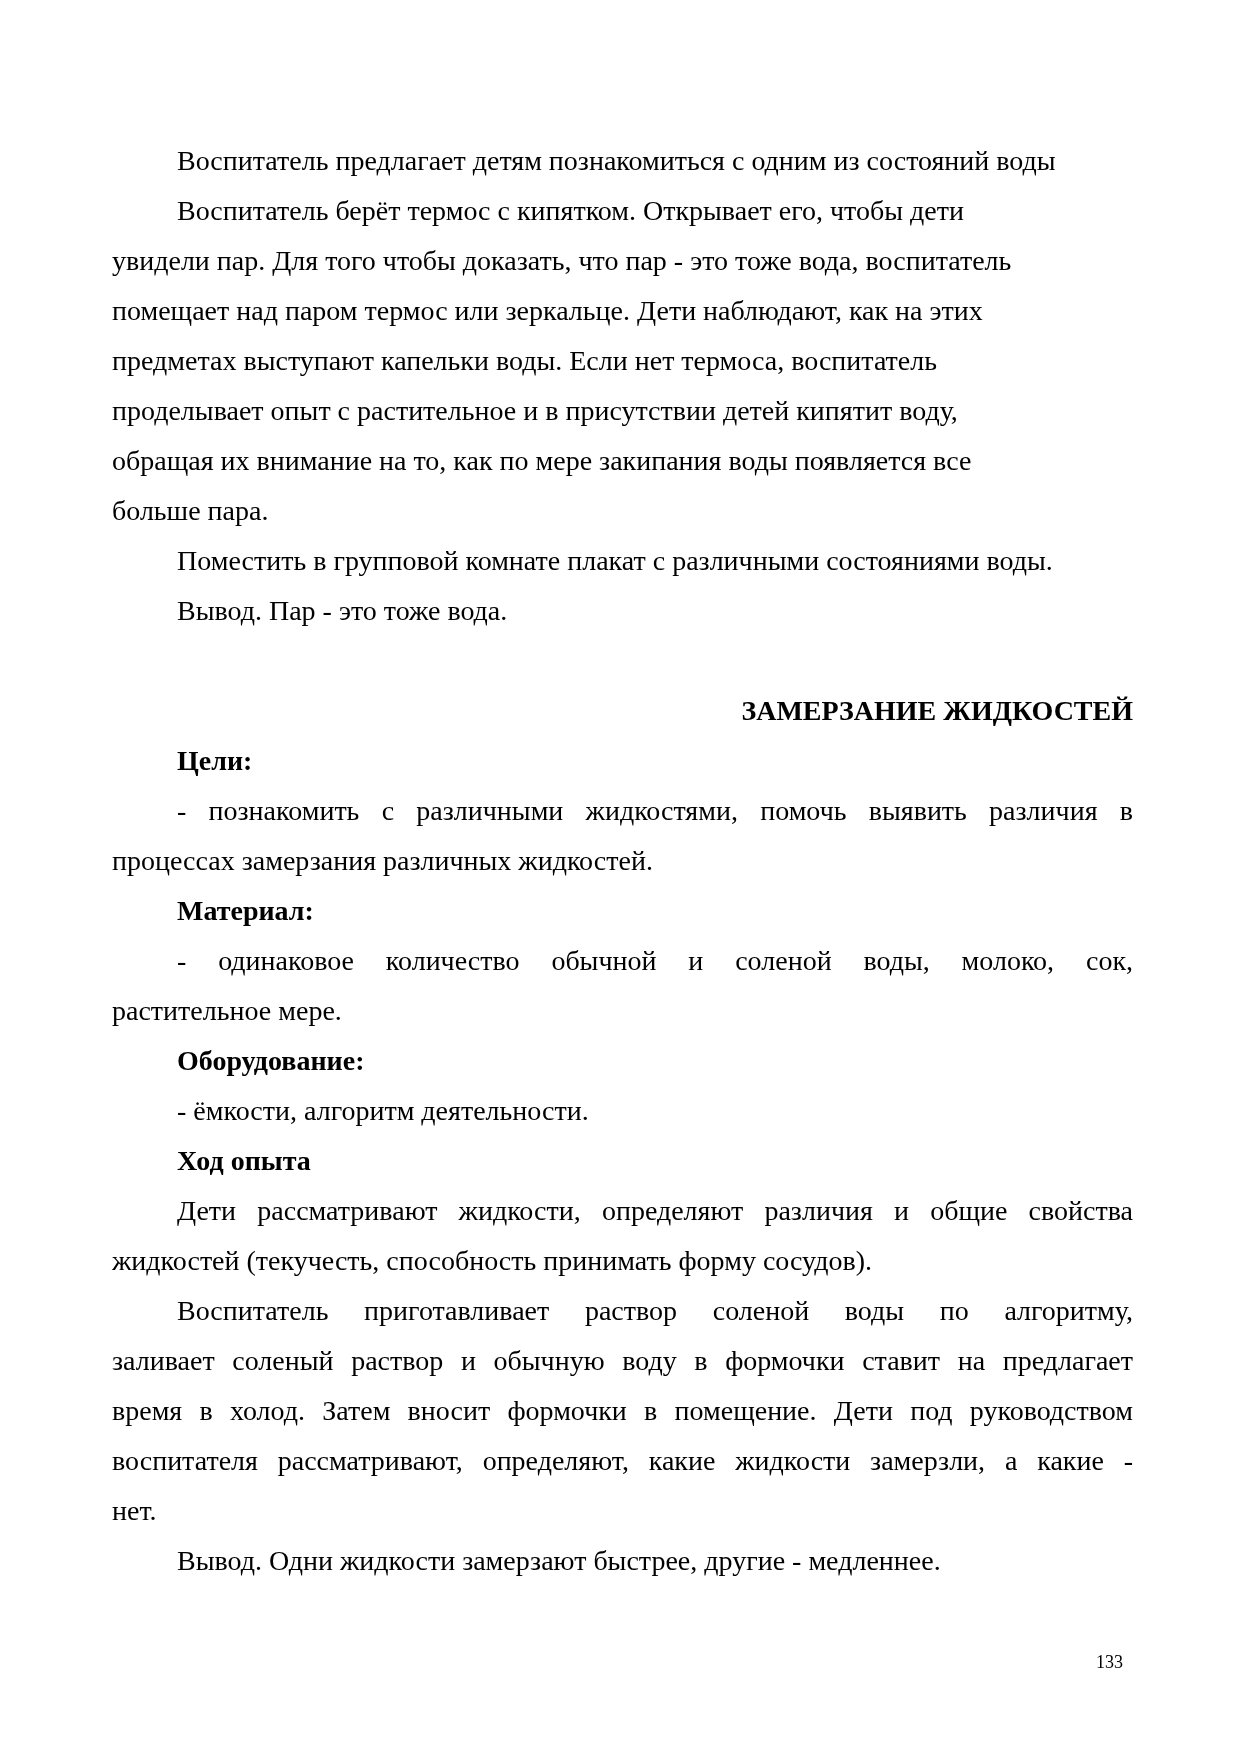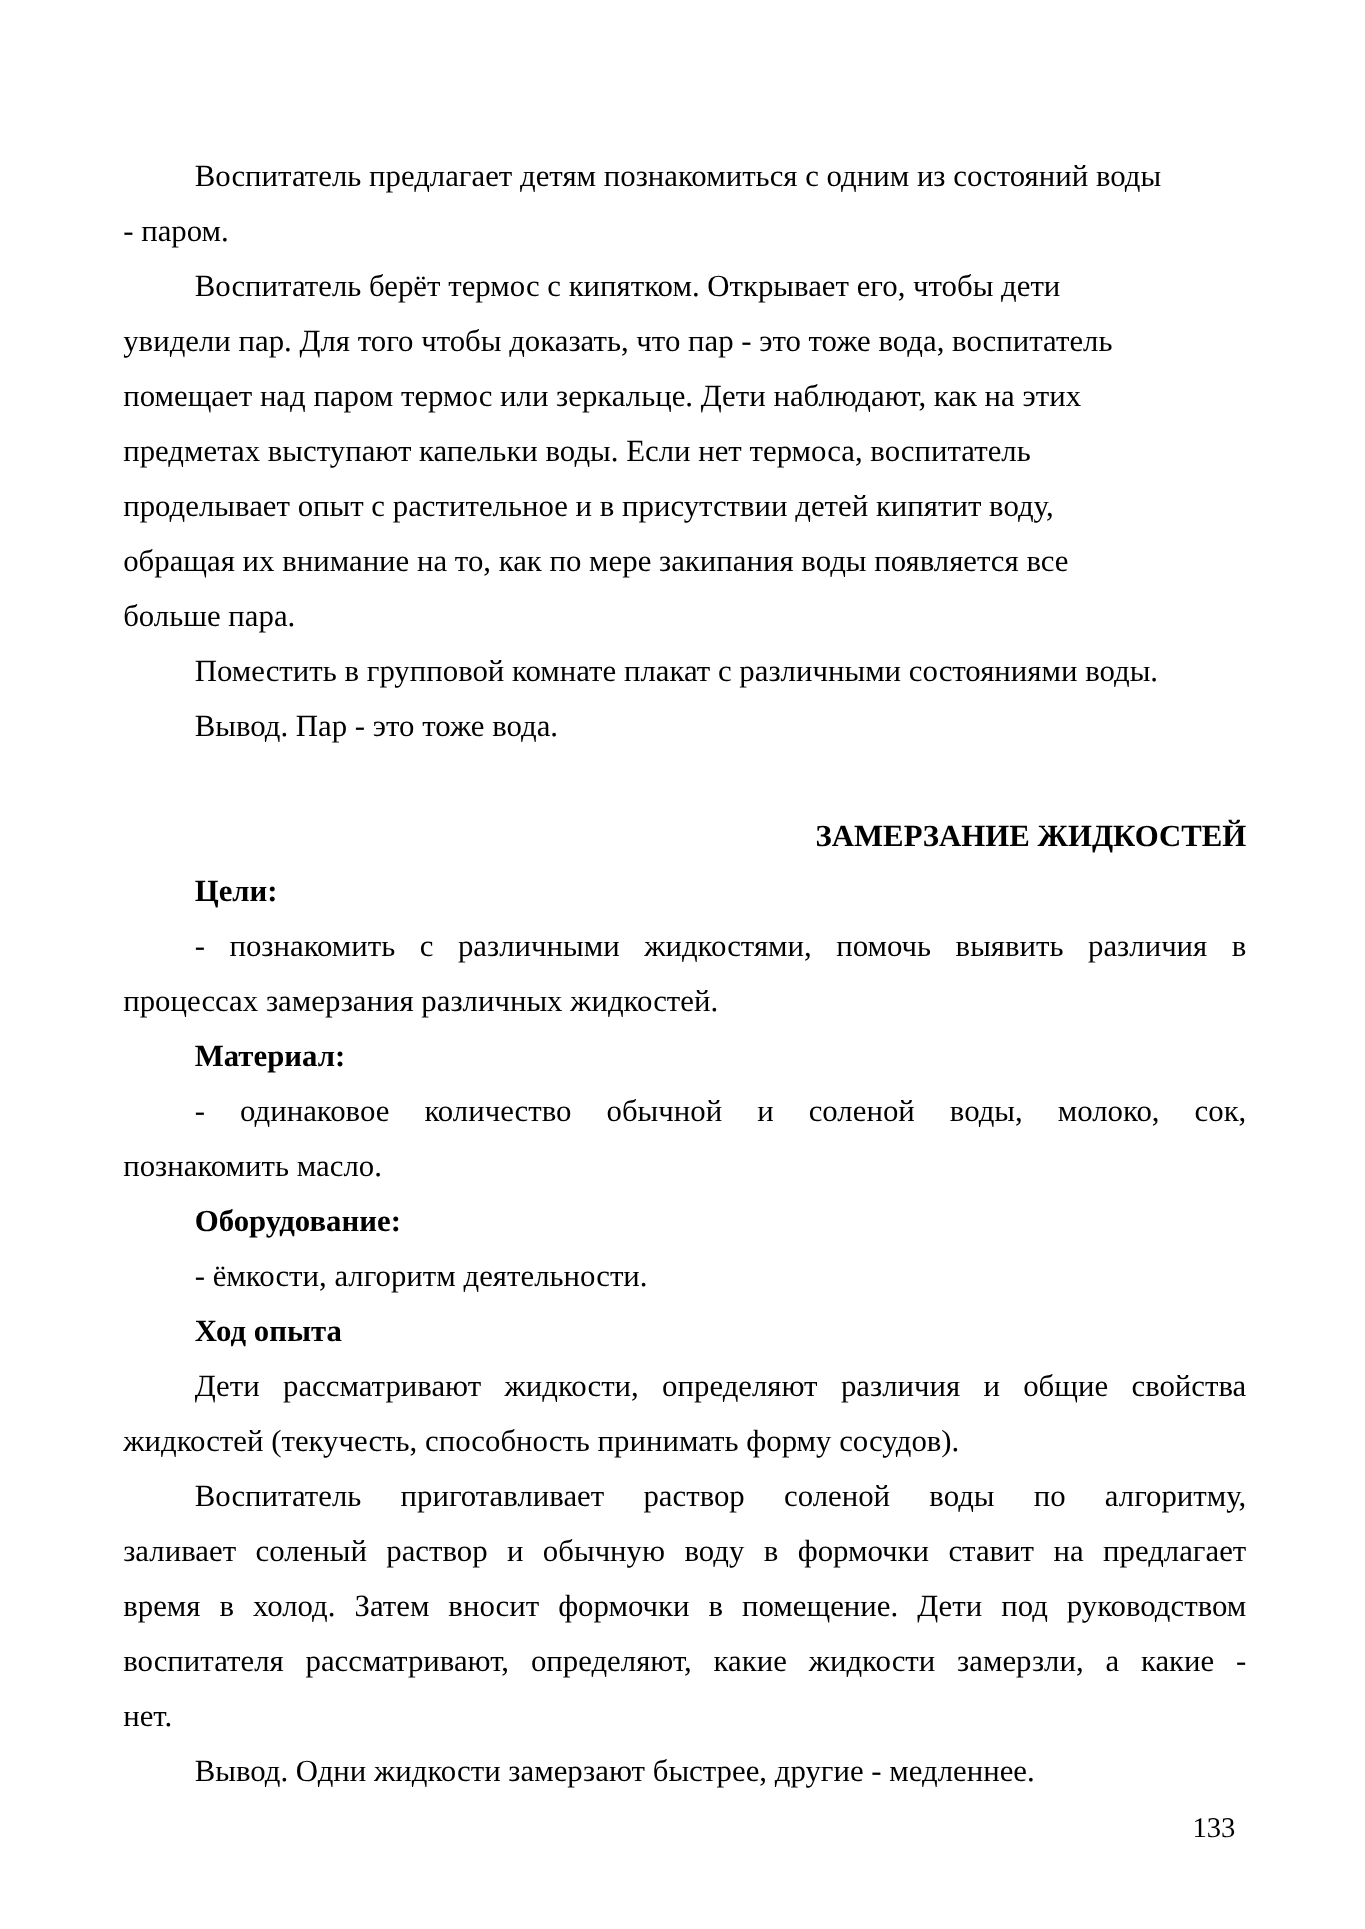--- a/index.html
+++ b/index.html
@@ -51,32 +51,31 @@
     font-weight: 700;
     padding-left: 65px;
   }
   .spacer { height: 50px; }
   .page-number {
     position: absolute;
     top: 1613px;
     left: 112px;
     width: 1011px;
     text-align: right;
-    font-size: 26px;
+    font-size: 18px;
     line-height: 50px;
   }
 </style>
 </head>
 <body>
 
 <div class="page">
   <div class="text-block">
       <div class="para body">
         <div class="line indent">Воспитатель предлагает детям познакомиться с одним из состояний воды</div>
-        <div class="line">- паром.</div>
       </div>
       <div class="para body">
         <div class="line indent">Воспитатель берёт термос с кипятком. Открывает его, чтобы дети</div>
         <div class="line">увидели пар. Для того чтобы доказать, что пар - это тоже вода, воспитатель</div>
         <div class="line">помещает над паром термос или зеркальце. Дети наблюдают, как на этих</div>
         <div class="line">предметах выступают капельки воды. Если нет термоса, воспитатель</div>
         <div class="line">проделывает опыт с растительное и в присутствии детей кипятит воду,</div>
         <div class="line">обращая их внимание на то, как по мере закипания воды появляется все</div>
         <div class="line">больше пара.</div>
       </div>
@@ -95,21 +94,21 @@
       </div>
       <div class="para body">
         <div class="line indent fill">- познакомить с различными жидкостями, помочь выявить различия в</div>
         <div class="line">процессах замерзания различных жидкостей.</div>
       </div>
       <div class="para label">
         <div class="line">Материал:</div>
       </div>
       <div class="para body">
         <div class="line indent fill">- одинаковое количество обычной и соленой воды, молоко, сок,</div>
-        <div class="line">познакомить масло.</div>
+        <div class="line">растительное мере.</div>
       </div>
       <div class="para label">
         <div class="line">Оборудование:</div>
       </div>
       <div class="para body">
         <div class="line indent">- ёмкости, алгоритм деятельности.</div>
       </div>
       <div class="para label">
         <div class="line">Ход опыта</div>
       </div>

